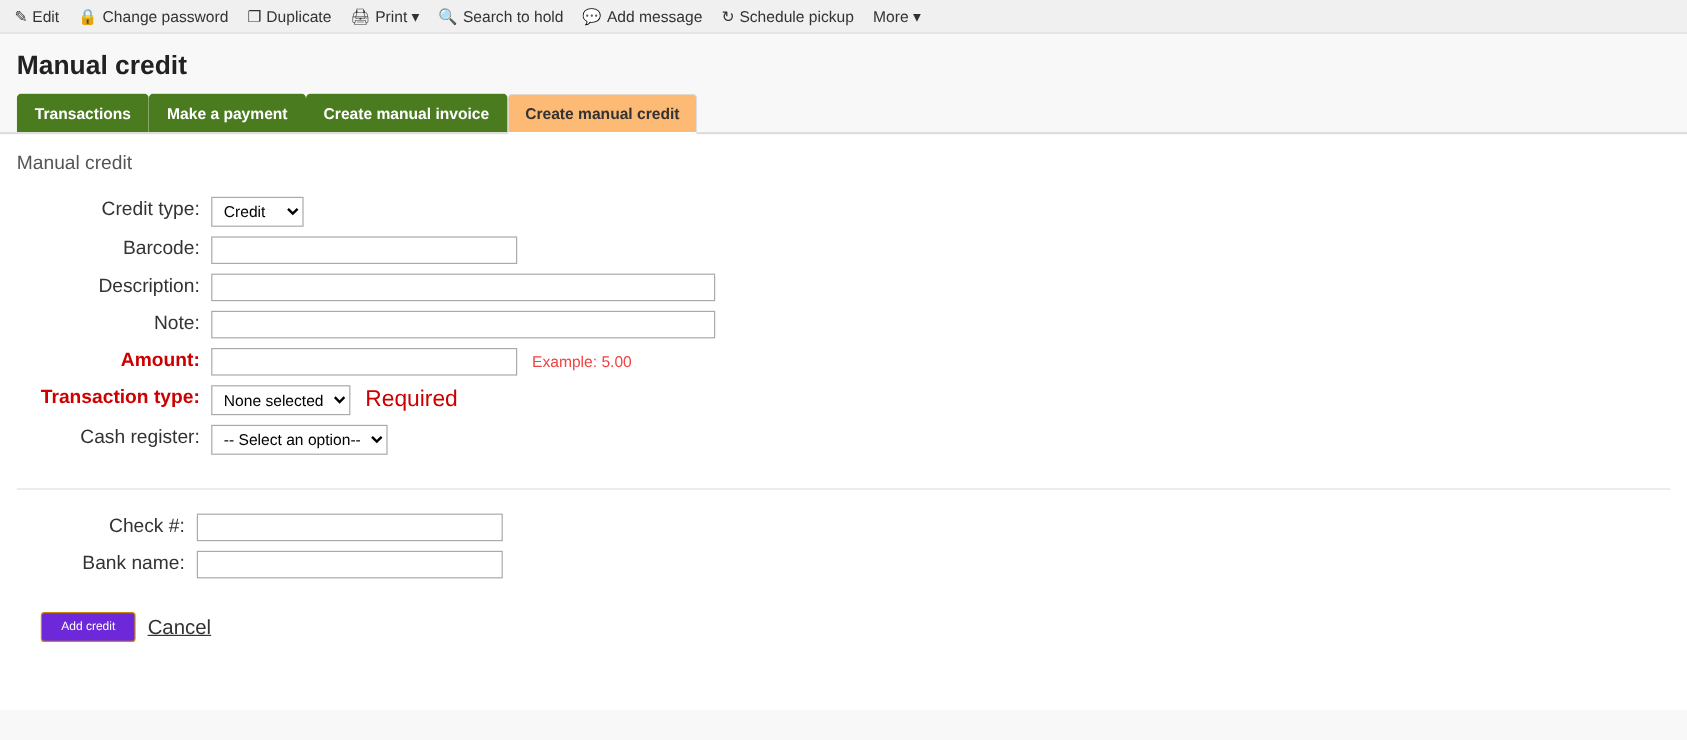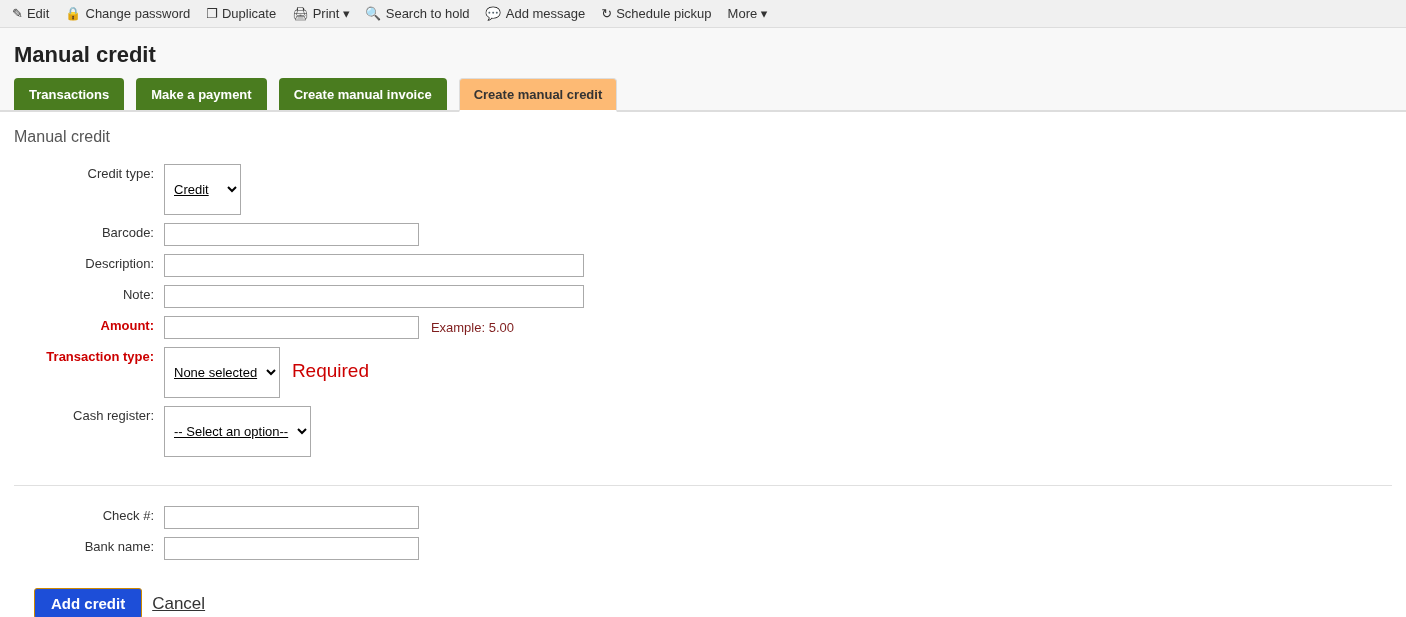--- a/index.html
+++ b/index.html
@@ -34,21 +34,21 @@
       padding: 14px 14px 10px 14px;
       color: #222;
     }
 
     
     .tabs {
       display: flex;
       align-items: flex-end;
       padding: 0 14px;
       border-bottom: 2px solid #ddd;
-      gap: 12px;
+      gap: 0;
     }
     .tab {
       padding: 8px 14px;
       cursor: pointer;
       font-size: 13px;
       border: 1px solid transparent;
       border-bottom: none;
       border-radius: 4px 4px 0 0;
       background: #4a7c1f;
       color: #fff;
@@ -84,21 +84,21 @@
     .form-table {
       border-collapse: collapse;
       margin-left: 20px;
     }
     .form-row {
       vertical-align: top;
     }
     .form-label {
       text-align: right;
       padding: 6px 10px 6px 0;
-      font-size: 13px;
+      font-size: 16px;
       white-space: nowrap;
       min-width: 130px;
     }
     .form-label.required-label {
       color: #cc0000;
       font-weight: bold;
       margin-top: 40px;
     }
     .form-field {
       padding: 4px 0;
@@ -106,53 +106,52 @@
     .form-field input[type="text"] {
       border: 1px solid #aaa;
       padding: 3px 5px;
       font-size: 13px;
     }
     .form-field input.medium { width: 255px; }
     .form-field input.long { width: 420px; }
 
     .form-field select {
       border: 1px solid #aaa;
-      padding: 16px 5px;
+      padding: 3px 5px;
       font-size: 13px;
       background: #fff;
-      text-decoration: underline;
     }
     .example-text {
       font-size: 13px;
-      color: #7f1d1d;
+      color: #ef4444;
       margin-left: 8px;
     }
     .required-text {
       color: #cc0000;
       font-size: 19px;
       margin-left: 8px;
     }
 
     
     .btn-row {
       margin-top: 20px;
       margin-left: 20px;
       display: flex;
       gap: 10px;
       align-items: center;
     }
     .btn-add {
-      background: #1d4ed8;
+      background: #6d28d9;
       color: #fff;
       border: 1px solid #cc8800;
       padding: 6px 16px;
-      font-size: 15px;
+      font-size: 10px;
       cursor: pointer;
       border-radius: 3px;
-      font-weight: bold;
+      font-weight: normal;
     }
     .btn-cancel {
       background: none;
       border: none;
       color: #333;
       font-size: 17px;
       cursor: pointer;
       text-decoration: underline;
     }
 

